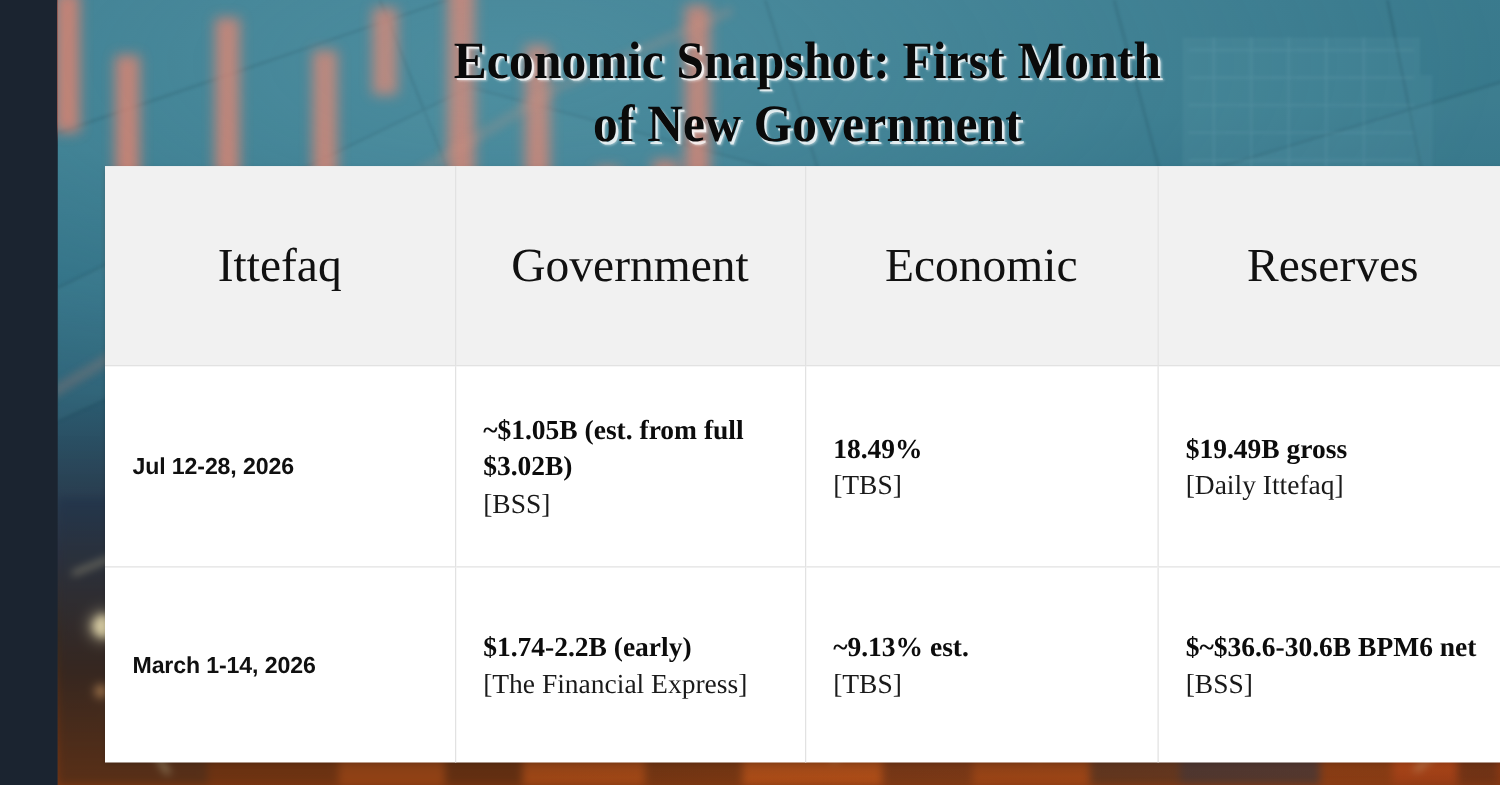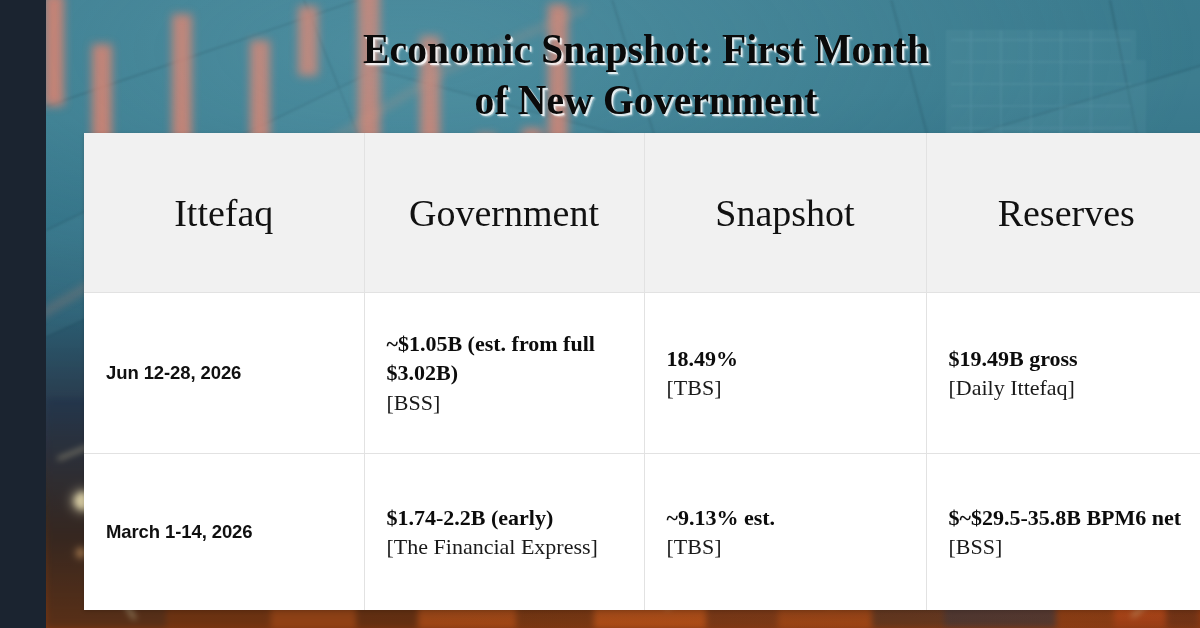--- a/index.html
+++ b/index.html
@@ -301,28 +301,28 @@
     <colgroup>
       <col class="col-period">
         <col class="col-remit">
         <col class="col-infl">
         <col class="col-resv">
     </colgroup>
     <thead>
       <tr>
         <th>Ittefaq</th>
         <th>Government</th>
-        <th>Snapshot</th>
+        <th>Economic</th>
         <th>Reserves</th>
       </tr>
     </thead>
     <tbody>
 
       <tr>
-        <td class="period-cell">Jun 12-28, 2026</td>
+        <td class="period-cell">Jul 12-28, 2026</td>
         <td>
           <span class="metric">
             <span class="metric-main">~$1.05B (est. from full $3.02B)</span>
             <span class="metric-src">[BSS]</span>
           </span>
         </td>
         <td>
           <span class="metric">
             <span class="metric-main">18.49%</span>
             <span class="metric-src">[TBS]</span>
@@ -345,21 +345,21 @@
           </span>
         </td>
         <td>
           <span class="metric">
             <span class="metric-main">~9.13% est.</span>
             <span class="metric-src">[TBS]</span>
           </span>
         </td>
         <td>
           <span class="metric">
-            <span class="metric-main">$~$29.5-35.8B BPM6 net</span>
+            <span class="metric-main">$~$36.6-30.6B BPM6 net</span>
             <span class="metric-src">[BSS]</span>
           </span>
         </td>
       </tr>
 
     </tbody>
   </table>
 
 </div>
 

